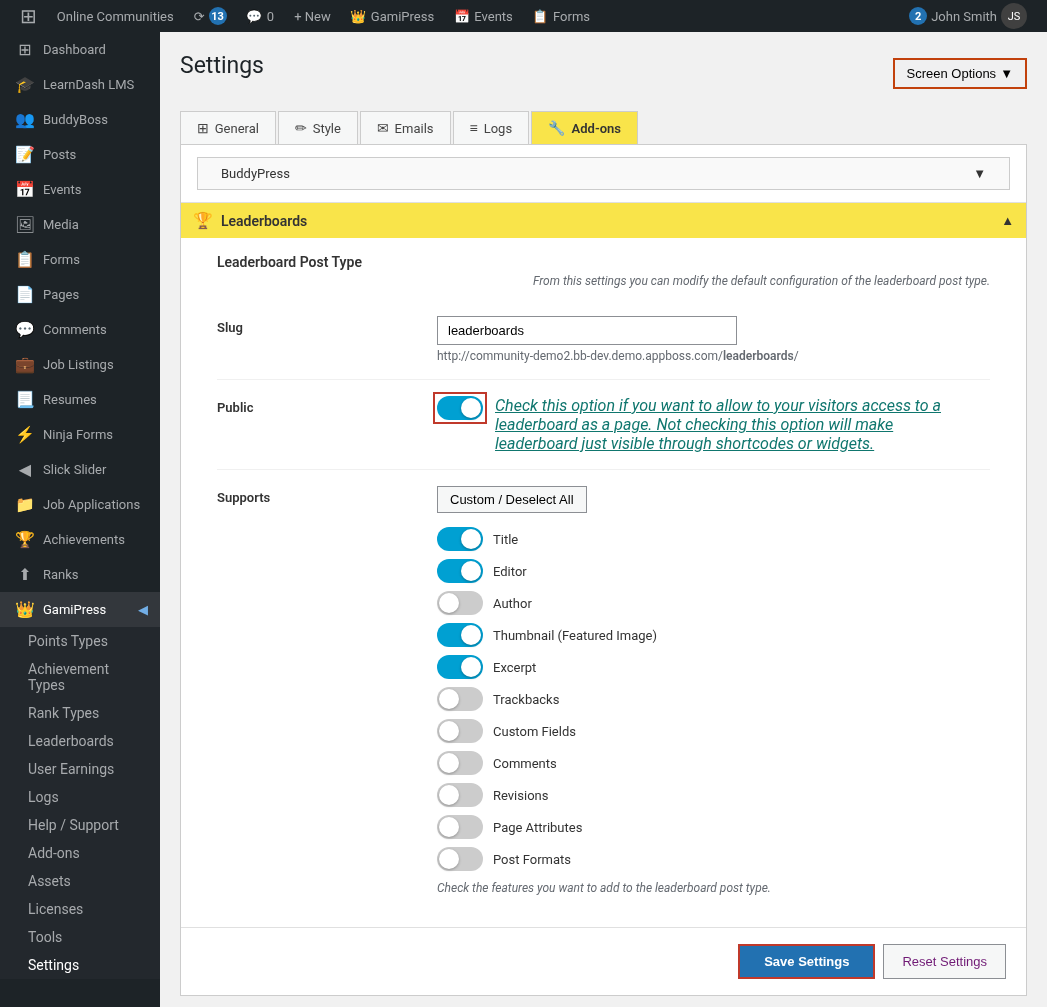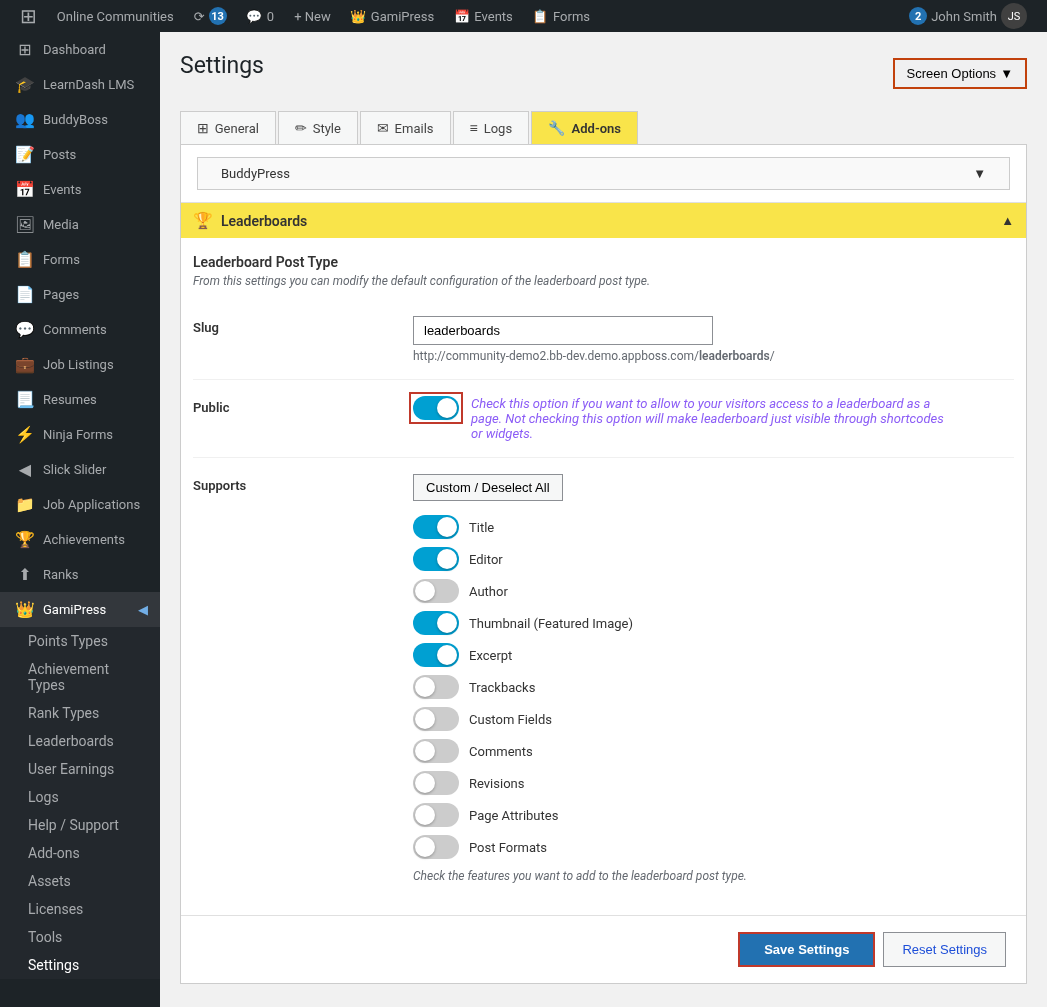--- a/index.html
+++ b/index.html
@@ -40,53 +40,53 @@
     
     .dropdown-row { display: flex; align-items: center; justify-content: space-between; padding: 12px 16px; border-bottom: 1px solid #e0e0e0; }
     .dropdown-select-wrapper { flex: 1; display: flex; align-items: center; justify-content: space-between; border: 1px solid #ccc; background: #f9f9f9; padding: 8px 23px; font-size: 13px; }
 
     
     .section-header { background: #f9e44a; display: flex; align-items: center; justify-content: space-between; padding: 8px 12px; margin: 0; }
     .section-header-left { display: flex; align-items: center; gap: 8px; font-weight: 600; font-size: 14px; }
     .section-header-icon { font-size: 16px; }
 
     
-    .section-content { padding: 16px 12px; }
+    .section-content { padding: 16px 36px; }
 
     
     .setting-row { display: flex; align-items: flex-start; padding: 16px 0; border-bottom: 1px solid #f0f0f0; }
     .setting-label { width: 220px; font-weight: 600; font-size: 13px; padding-top: 4px; flex-shrink: 0; }
     .setting-control { flex: 1; }
 
     
     .text-input { border: 1px solid #8c8f94; padding: 6px 10px; font-size: 13px; width: 300px; background: #fff; }
     .field-url { margin-top: 4px; font-size: 12px; color: #646970; }
     .field-url strong { font-weight: 600; }
     .toggle { position: relative; width: 46px; height: 24px; cursor: pointer; }
     .toggle-track { position: absolute; top: 0; left: 0; right: 0; bottom: 0; background: #ccc; border-radius: 12px; transition: 0.3s; }
     .toggle-track.on { background: #00a0d2; }
     .toggle-track.off { background: #ccc; }
     .toggle-thumb { position: absolute; top: 2px; left: 2px; width: 20px; height: 20px; background: #fff; border-radius: 50%; transition: 0.3s; box-shadow: 0 1px 3px rgba(0,0,0,0.3); }
     .toggle-track.on .toggle-thumb { left: 24px; }
     .toggle-highlight { outline: 2px solid #c0392b; outline-offset: 2px; }
 
     
-    .public-desc { font-size: 13px; color: #8b5cf6; max-width: 480px; font-style: italic; }
+    .public-desc { font-size: 16px; color: #0f766e; max-width: 480px; font-style: italic; text-decoration: underline; }
 
     
     .supports-grid { display: flex; flex-direction: column; gap: 8px; margin-top: 4px; }
     .support-item { display: flex; align-items: center; gap: 10px; font-size: 13px; }
 
     
     .btn-select { border: 1px solid #8c8f94; background: #f6f7f7; padding: 5px 12px; font-size: 13px; cursor: pointer; margin-bottom: 10px; }
 
     
     .footer-actions { display: flex; justify-content: flex-end; gap: 8px; padding: 16px 20px; border-top: 1px solid #e0e0e0; }
     .btn-save { background: #2271b1; color: #fff; border: 2px solid #c0392b; padding: 8px 24px; font-size: 13px; cursor: pointer; font-weight: 600; }
-    .btn-reset { background: #f6f7f7; color: #1d4ed8; border: 1px solid #8c8f94; padding: 8px 18px; font-size: 13px; cursor: pointer; }
+    .btn-reset { background: #f6f7f7; color: #701a75; border: 1px solid #8c8f94; padding: 8px 18px; font-size: 13px; cursor: pointer; }
 
     
     .features-hint { color: #646970; font-size: 12px; font-style: italic; margin-top: 8px; }
 
     .header-area { position: relative; display: flex; align-items: center; justify-content: space-between; margin-bottom: 16px; }
   </style>
 </head>
 <body>
 
 <div class="topbar">
@@ -258,21 +258,21 @@
     <div class="section-header">
       <div class="section-header-left">
         <span class="section-header-icon">🏆</span>
         <span>Leaderboards</span>
       </div>
       <span style="cursor:pointer;">▲</span>
     </div>
 
     <div class="section-content">
       <h3 style="font-size:14px; font-weight:600; margin-bottom:4px;">Leaderboard Post Type</h3>
-      <p style="font-size:12px; color:#646970; font-style:italic; margin-bottom:12px;">From this settings you can modify the default configuration of the leaderboard post type.</p>
+      <p style="font-size:12px; color:#646970; font-style:italic; margin-bottom:12px;text-align:right;">From this settings you can modify the default configuration of the leaderboard post type.</p>
 
       <div class="setting-row">
         <div class="setting-label">Slug</div>
         <div class="setting-control">
           <input type="text" class="text-input" value="leaderboards" style="">
           <div class="field-url">
             http://community-demo2.bb-dev.demo.appboss.com/<strong>leaderboards</strong>/
           </div>
         </div>
       </div>

